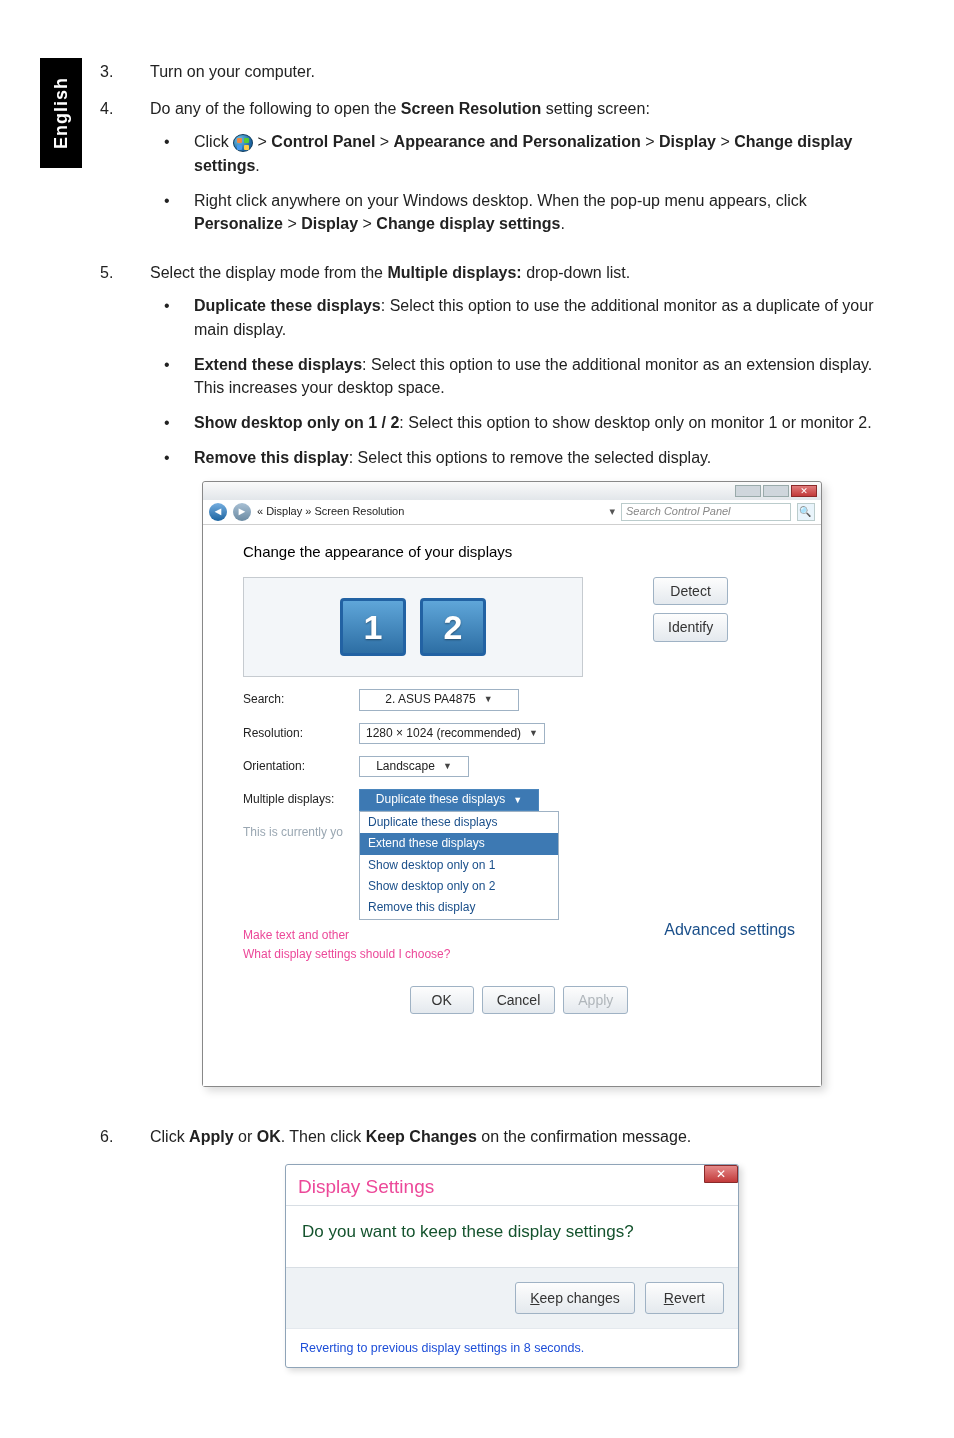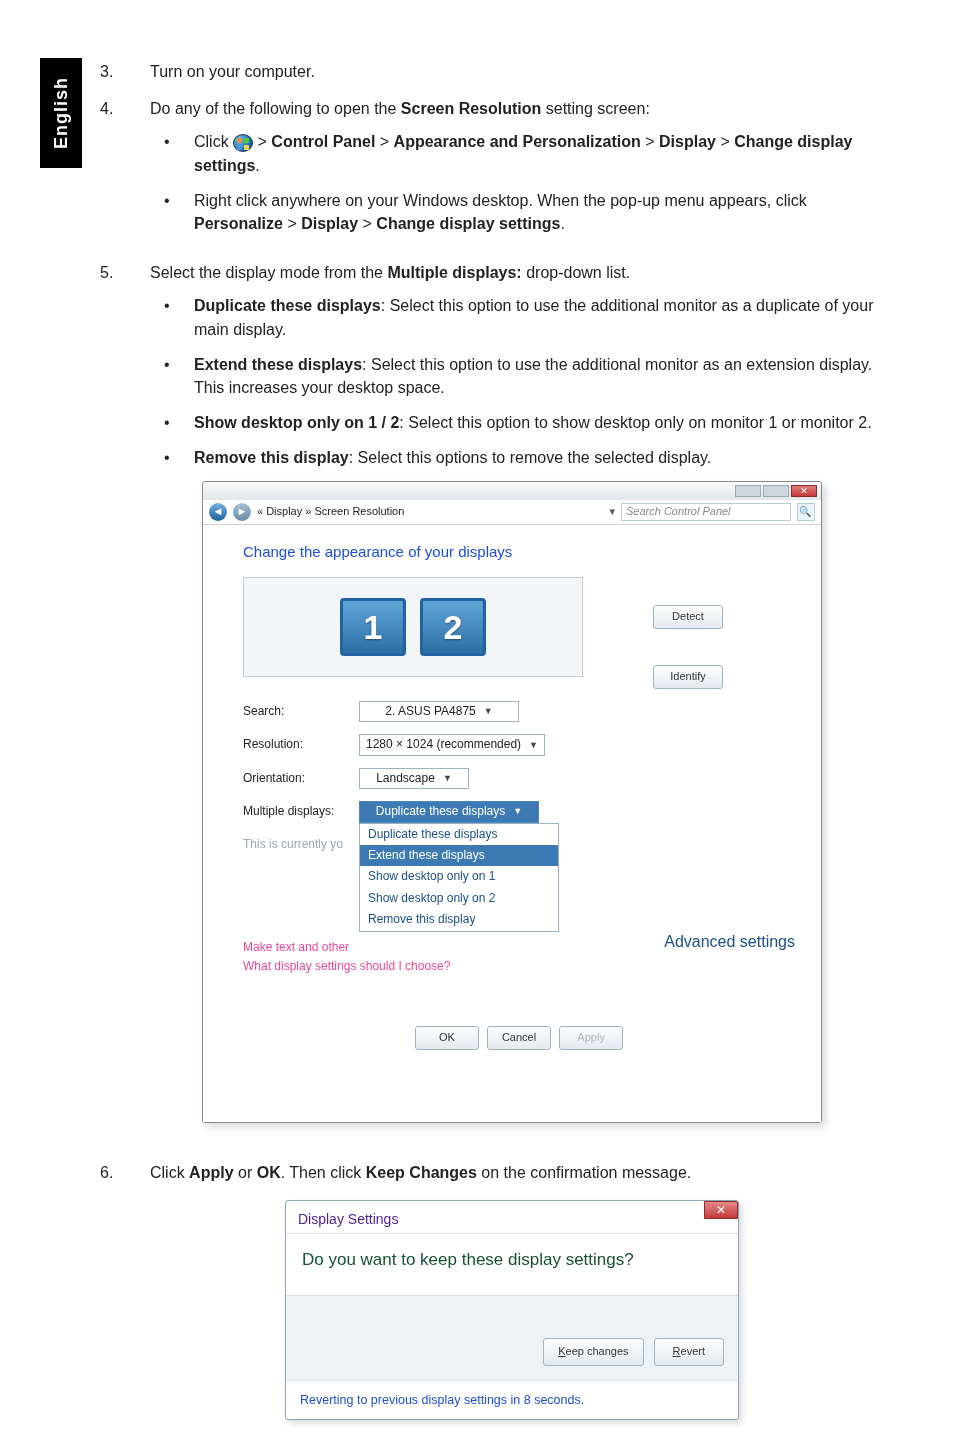--- a/index.html
+++ b/index.html
@@ -106,33 +106,33 @@
     display:flex;align-items:center;
     background:#fff;border-bottom:1px solid #cfcfcf;
     padding:3px 6px;font-size:11px;gap:6px;
   }
   .navbtn{width:18px;height:18px;border-radius:50%;background:linear-gradient(#75aee0,#1c64a0);display:flex;align-items:center;justify-content:center;color:#fff;font-size:11px;}
   .addrtext{flex:1;white-space:nowrap;overflow:hidden;}
   .searchbox{width:170px;height:18px;border:1px solid #bcc;background:#fff;padding:0 4px;display:flex;align-items:center;color:#888;font-style:italic;}
   .caret{color:#555;margin-left:2px;}
   .tinyglass{width:18px;height:18px;border:1px solid #bcc;background:#e9f4fb;font-size:10px;text-align:center;line-height:16px;color:#357;}
   .s1body{background:#fff;padding:16px 26px 22px 40px;}
-  .s1h{color:#1d4ed8;font-size:15px;margin-bottom:14px;}
+  .s1h{color:#000000;font-size:15px;margin-bottom:14px;}
   .monitorbox{
     width:340px;height:100px;border:1px solid #c6cbd0;background:#f3f6f9;
     display:flex;align-items:center;justify-content:center;gap:14px;
   }
   .mon{
     width:66px;height:58px;border:3px solid #2262a3;border-radius:4px;
     background:linear-gradient(#5fa6d9,#2d6ea4);
     display:flex;align-items:center;justify-content:center;
     color:#fff;font-size:34px;font-weight:bold;text-shadow:0 1px 2px rgba(0,0,0,.4);
   }
   .btncol{display:flex;flex-direction:column;gap:8px;margin-left:70px;}
-  .winbtn{font-size:11px;border:1px solid #9fb2c4;border-radius:3px;background:linear-gradient(#fdfdfd,#e4e9ee);padding:3px 14px;color:#333;text-align:center;min-width:70px;display:inline-block;margin-top:28px;}
+  .winbtn{font-size:14px;border:1px solid #9fb2c4;border-radius:3px;background:linear-gradient(#fdfdfd,#e4e9ee);padding:3px 14px;color:#333;text-align:center;min-width:70px;display:inline-block;}
   .fieldrow{display:flex;align-items:center;margin-top:12px;font-size:12px;}
   .flabel{width:116px;color:#222;}
   .combo{border:1px solid #9fb2c4;background:#fff;padding:1px 6px;min-width:160px;display:inline-flex;justify-content:center;align-items:center;font-size:12px;}
   .combo .tri{font-size:9px;color:#444;margin-left:8px;}
   .combosel{border:1px solid #4b86bd;background:#3d79b3;color:#fff;}
   .ddlist{border:1px solid #9fb2c4;background:#fff;margin-left:116px;width:200px;font-size:12px;}
   .dditem{padding:2px 8px;color:#1a4f8a;}
   .dditemsel{background:#3d79b3;color:#fff;}
   .smalltxt{font-size:12px;color:#ec4899;margin-top:2px;}
   .ghost{color:#9aa7b2;}
@@ -141,21 +141,21 @@
   .okrow .winbtn{min-width:64px;}
   .okrow .disabled{color:#b0b6bb;}
 
   .shot2{
     width:454px;margin:16px auto;
     border:1px solid #8fa4b8;border-radius:3px;
     box-shadow:3px 3px 6px rgba(0,0,0,.15);
     background:#fff;font-family:"Segoe UI",Verdana,sans-serif;
   }
   .s2top{padding:8px 12px 4px 12px;border-bottom:1px solid #d8dee4;}
-  .s2title{color:#4c1d95;font-size:14px;}
+  .s2title{color:#ec4899;font-size:19px;}
   .s2header{display:flex;justify-content:space-between;align-items:flex-start;}
   .s2x{width:34px;height:18px;background:linear-gradient(#e58a8a,#c23a3a);border:1px solid #8a2a2a;color:#fff;font-size:12px;text-align:center;line-height:16px;border-radius:0 2px 0 0;margin:-8px -12px 0 0;}
   .s2q{color:#14532d;font-size:17px;margin:14px 16px 22px 16px;}
   .s2btnrow{background:#eef2f5;padding:14px;display:flex;justify-content:flex-end;gap:10px;border-top:1px solid #d8dee4;}
   .s2foot{font-size:12.5px;color:#1d4ed8;padding:10px 14px;border-top:1px solid #e4e9ee;}
   .under{text-decoration:underline;}
 
 </style>
 </head>
 <body>

